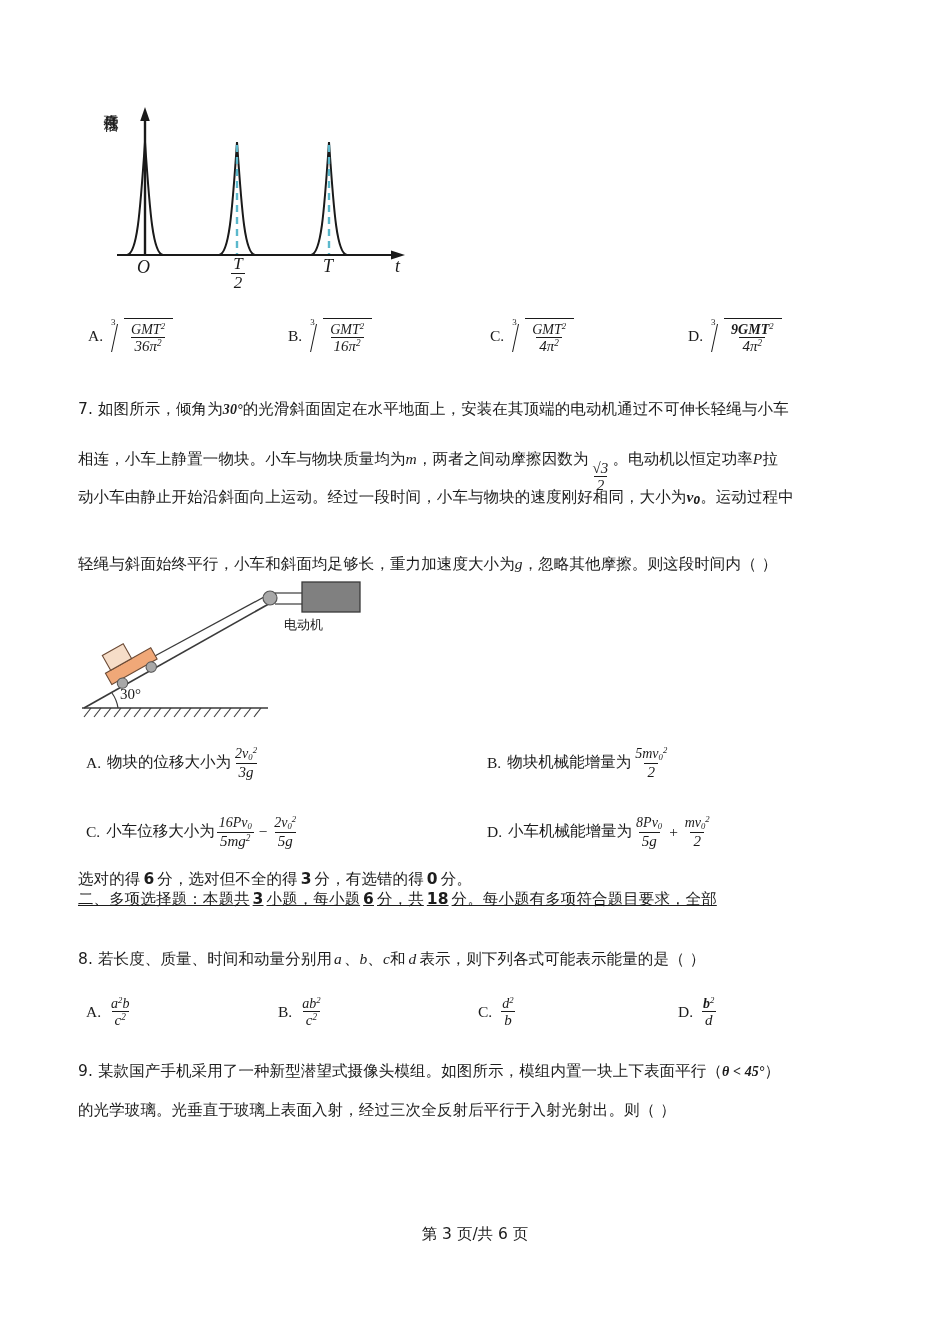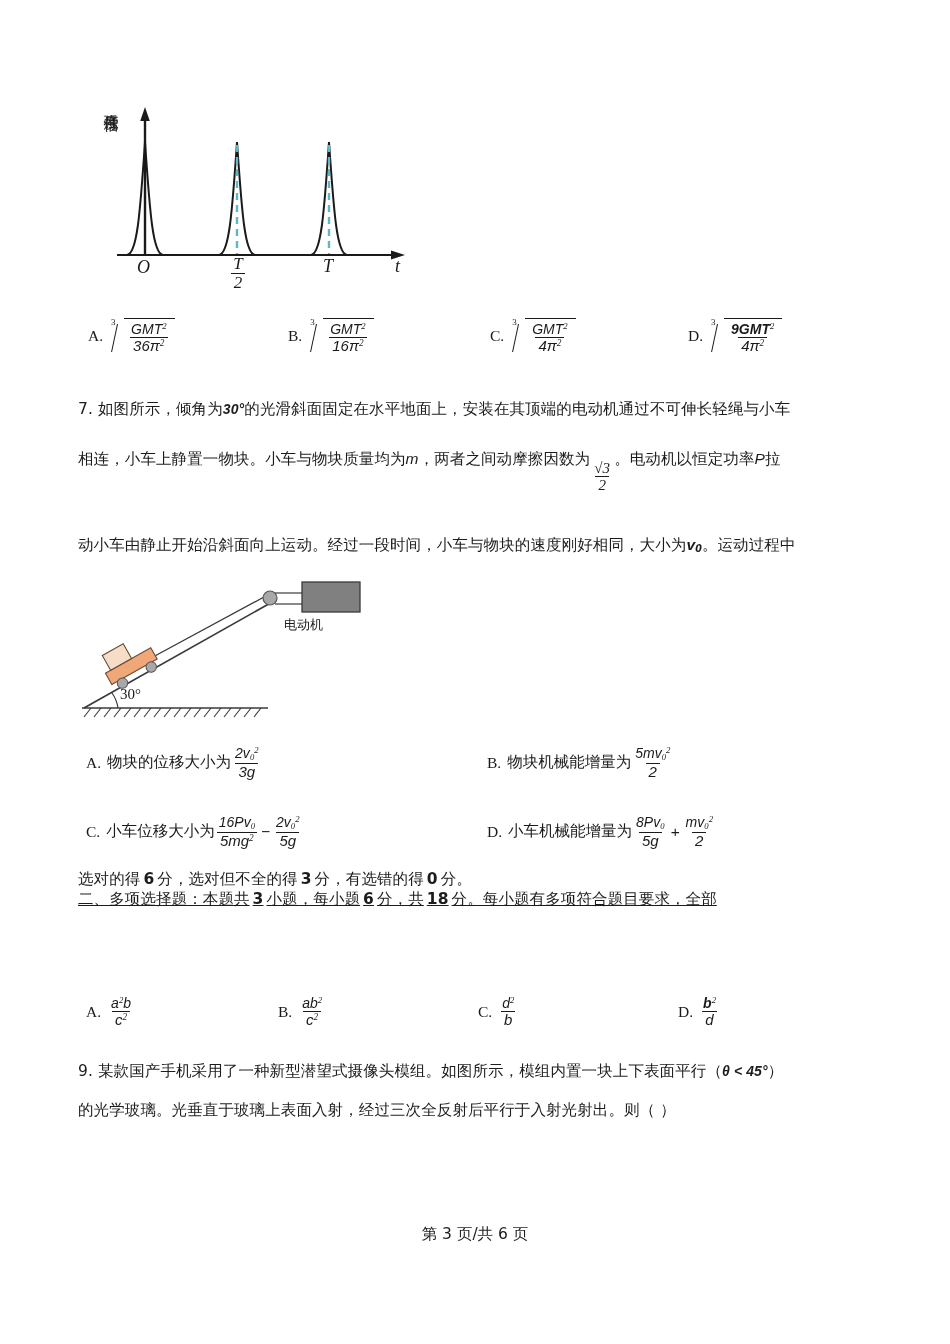--- a/index.html
+++ b/index.html
@@ -14,21 +14,21 @@
     font-family: "Liberation Serif", "DejaVu Serif", serif;
     color: #1a1a1a;
     overflow: hidden;
   }
   .page {
     position: absolute;
     left: 0; top: 0;
     width: 950px;
     height: 1344px;
   }
-  .mi { font-style: italic; font-family: Liberation Sans, sans-serif; }
+  .mi { font-style: italic; font-family: Liberation Serif, serif; }
   .b  { font-weight: bold; }
 
   
   .frac {
     display: inline-flex;
     flex-direction: column;
     align-items: center;
     vertical-align: -0.55em;
     margin: 0 1px;
     font-family: "Liberation Serif", "DejaVu Serif", serif;
@@ -251,24 +251,27 @@
     <span>7. 如图所示，倾角为</span><span class="mi b" style="font-size:14px;">30°</span><span>的光滑斜面固定在水平地面上，安装在其顶端的电动机通过不可伸长轻绳与小车</span>
   </div>
 
   <div class="para" style="left:78px; top:434px; width:810px;">
     <span>相连，小车上静置一物块。小车与物块质量均为</span><span class="mi">m</span><span>，两者之间动摩擦因数为</span><span class="frac">
         <span class="num" style="font-size:15px;">√3</span>
         <span class="den" style="font-size:15px;">2</span>
       </span><span>。电动机以恒定功率</span><span class="mi">P</span><span>拉</span>
   </div>
 
-  <div class="para" style="left:78px; top:520px; width:810px;">
+  <div class="para" style="left:78px; top:472px; width:810px;">
     <span>动小车由静止开始沿斜面向上运动。经过一段时间，小车与物块的速度刚好相同，大小为</span><span class="mi b">v</span><sub class="e b">0</sub><span>。运动过程中</span>
   </div>
 
+  <div class="para" style="left:78px; top:539px; width:810px;">
+    <span>轻绳与斜面始终平行，小车和斜面均足够长，重力加速度大小为</span><span class="mi">g</span><span>，忽略其他摩擦。则这段时间内（      ）</span>
+  </div>
 
   <div class="fig2" style="left:78px; top:580px; width:330px; height:150px;">
     <svg width="330" height="150" viewBox="0 0 330 150">
 
       <line x1="4" y1="128" x2="190" y2="128" stroke="#3a3a3a" stroke-width="1.6"></line>
 
       <g stroke="#3a3a3a" stroke-width="1.1">
         <line x1="6" y1="137" x2="13" y2="128"></line>
         <line x1="16" y1="137" x2="23" y2="128"></line>
         <line x1="26" y1="137" x2="33" y2="128"></line>
@@ -368,20 +371,23 @@
     </div>
   </div>
 
   <div class="para" style="left:78px; top:884px; width:820px; line-height:30px;text-decoration:underline;">
     <span>二、多项选择题：本题共</span><span class="b" style="margin:0 3px;">3</span><span>小题，每小题</span><span class="b" style="margin:0 3px;">6</span><span>分，共</span><span class="b" style="margin:0 3px;">18</span><span>分。每小题有多项符合题目要求，全部</span>
   </div>
   <div class="para" style="left:78px; top:864px; width:820px; line-height:30px;">
     <span>选对的得</span><span class="b" style="margin:0 3px;">6</span><span>分，选对但不全的得</span><span class="b" style="margin:0 3px;">3</span><span>分，有选错的得</span><span class="b" style="margin:0 3px;">0</span><span>分。</span>
   </div>
 
+  <div class="para" style="left:78px; top:944px; width:820px; line-height:30px;">
+    <span>8. 若长度、质量、时间和动量分别用</span><span class="mi" style="margin:0 2px;">a</span><span>、</span><span class="mi">b</span><span>、</span><span class="mi">c</span><span>和</span><span class="mi" style="margin:0 3px;">d</span><span>表示，则下列各式可能表示能量的是（      ）</span>
+  </div>
 
   <div class="opt-row" style="top:996px;">
     <div class="opt" style="left:86px;">
       <span class="lbl">A.</span>
       <span class="frac">
         <span class="num"><span class="mi">a</span><sup class="e">2</sup><span class="mi">b</span></span>
         <span class="den"><span class="mi">c</span><sup class="e">2</sup></span>
       </span>
     </div>
     <div class="opt" style="left:278px;">

